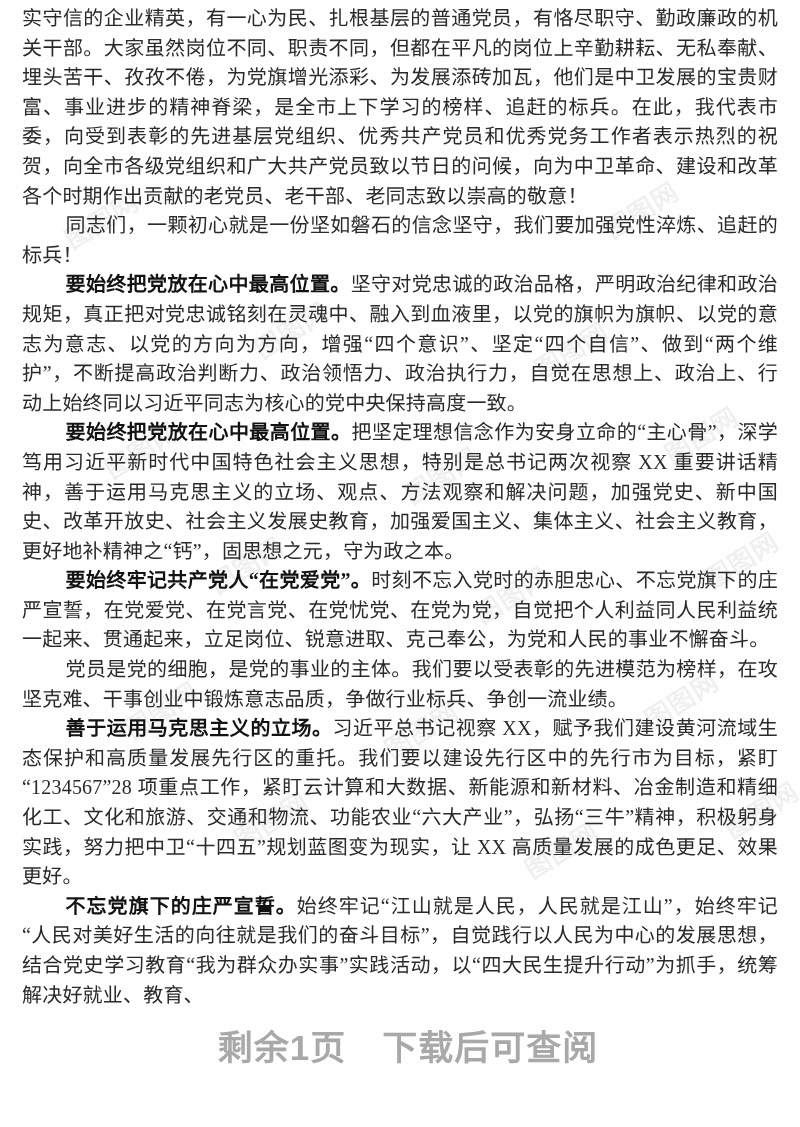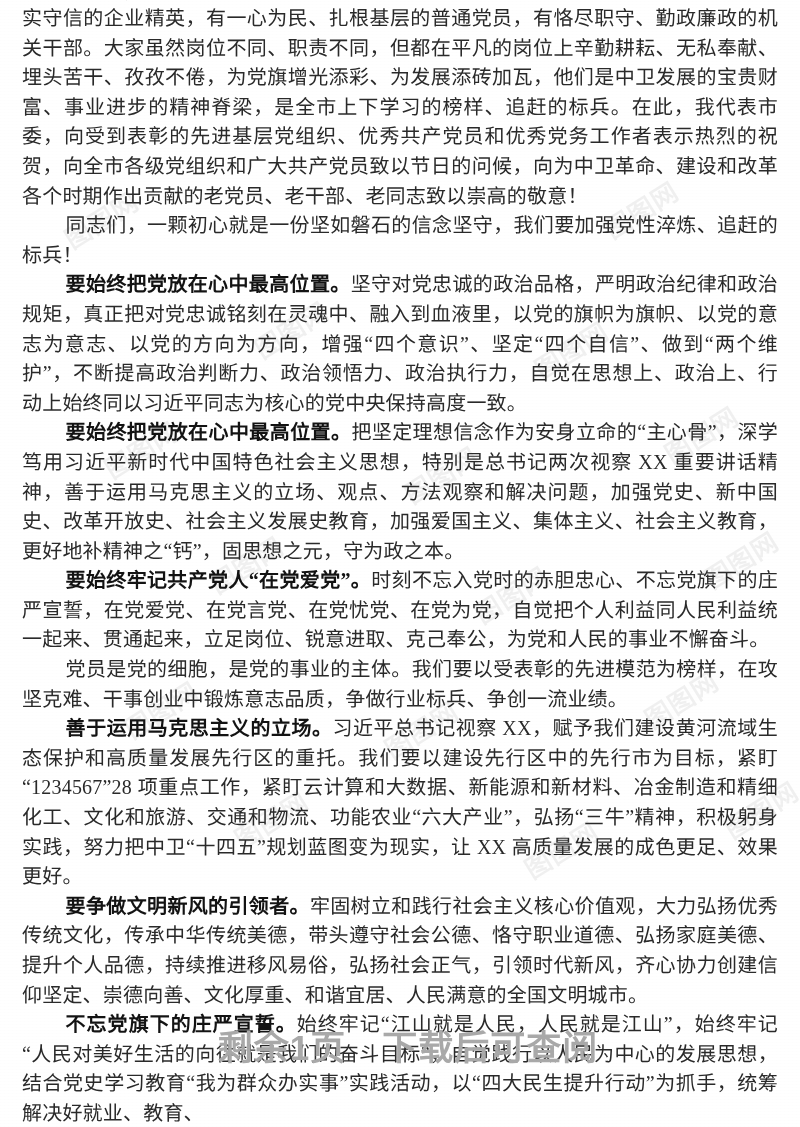--- a/index.html
+++ b/index.html
@@ -147,21 +147,20 @@
 
     <p class="para indent"><span class="lead">要始终把党放在心中最高位置。</span><span>把坚定理想信念作为安身立命的“主心骨”，深学笃用习近平新时代中国特色社会主义思想，特别是总书记两次视察 XX 重要讲话精神，善于运用马克思主义的立场、观点、方法观察和解决问题，加强党史、新中国史、改革开放史、社会主义发展史教育，加强爱国主义、集体主义、社会主义教育，更好地补精神之“钙”，固思想之元，守为政之本。</span></p>
 
     <p class="para indent"><span class="lead">要始终牢记共产党人“在党爱党”。</span><span>时刻不忘入党时的赤胆忠心、不忘党旗下的庄严宣誓，在党爱党、在党言党、在党忧党、在党为党，自觉把个人利益同人民利益统一起来、贯通起来，立足岗位、锐意进取、克己奉公，为党和人民的事业不懈奋斗。</span></p>
 
 
     <p class="para indent">党员是党的细胞，是党的事业的主体。我们要以受表彰的先进模范为榜样，在攻坚克难、干事创业中锻炼意志品质，争做行业标兵、争创一流业绩。</p>
 
     <p class="para indent"><span class="lead">善于运用马克思主义的立场。</span><span>习近平总书记视察 XX，赋予我们建设黄河流域生态保护和高质量发展先行区的重托。我们要以建设先行区中的先行市为目标，紧盯“1234567”28 项重点工作，紧盯云计算和大数据、新能源和新材料、冶金制造和精细化工、文化和旅游、交通和物流、功能农业“六大产业”，弘扬“三牛”精神，积极躬身实践，努力把中卫“十四五”规划蓝图变为现实，让 XX 高质量发展的成色更足、效果更好。</span></p>
 
-    <p class="para indent"><span class="lead">要争做文明新风的引领者。</span><span>牢固树立和践行社会主义核心价值观，大力弘扬优秀传统文化，传承中华传统美德，带头遵守社会公德、恪守职业道德、弘扬家庭美德、提升个人品德，持续推进移风易俗，弘扬社会正气，引领时代新风，齐心协力创建信仰坚定、崇德向善、文化厚重、和谐宜居、人民满意的全国文明城市。</span></p>
 
     <p class="para indent"><span class="lead">不忘党旗下的庄严宣誓。</span><span>始终牢记“江山就是人民，人民就是江山”，始终牢记“人民对美好生活的向往就是我们的奋斗目标”，自觉践行以人民为中心的发展思想，结合党史学习教育“我为群众办实事”实践活动，以“四大民生提升行动”为抓手，统筹解决好就业、教育、</span></p>
 
   </div>
 
   <div id="footer">
     <span class="teaser">剩余1页　下载后可查阅</span>
   </div>
 
   <div id="grain"></div>

